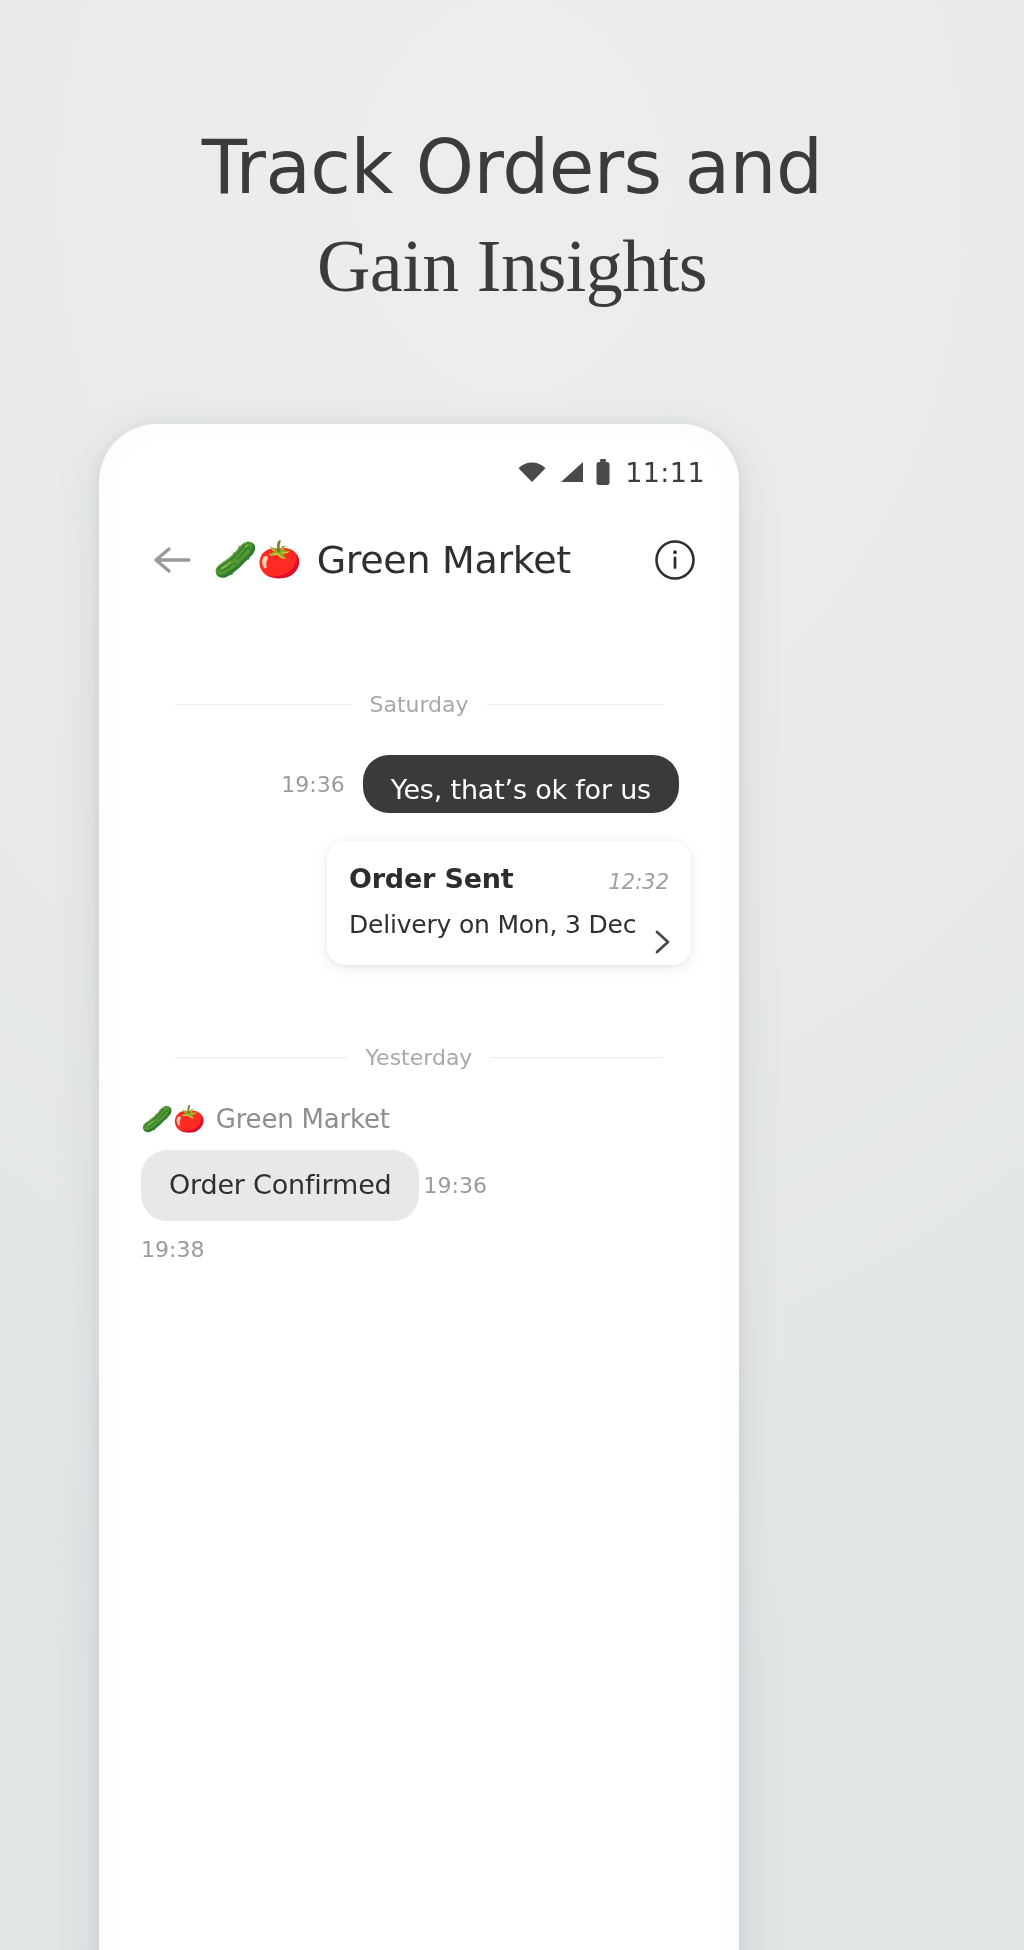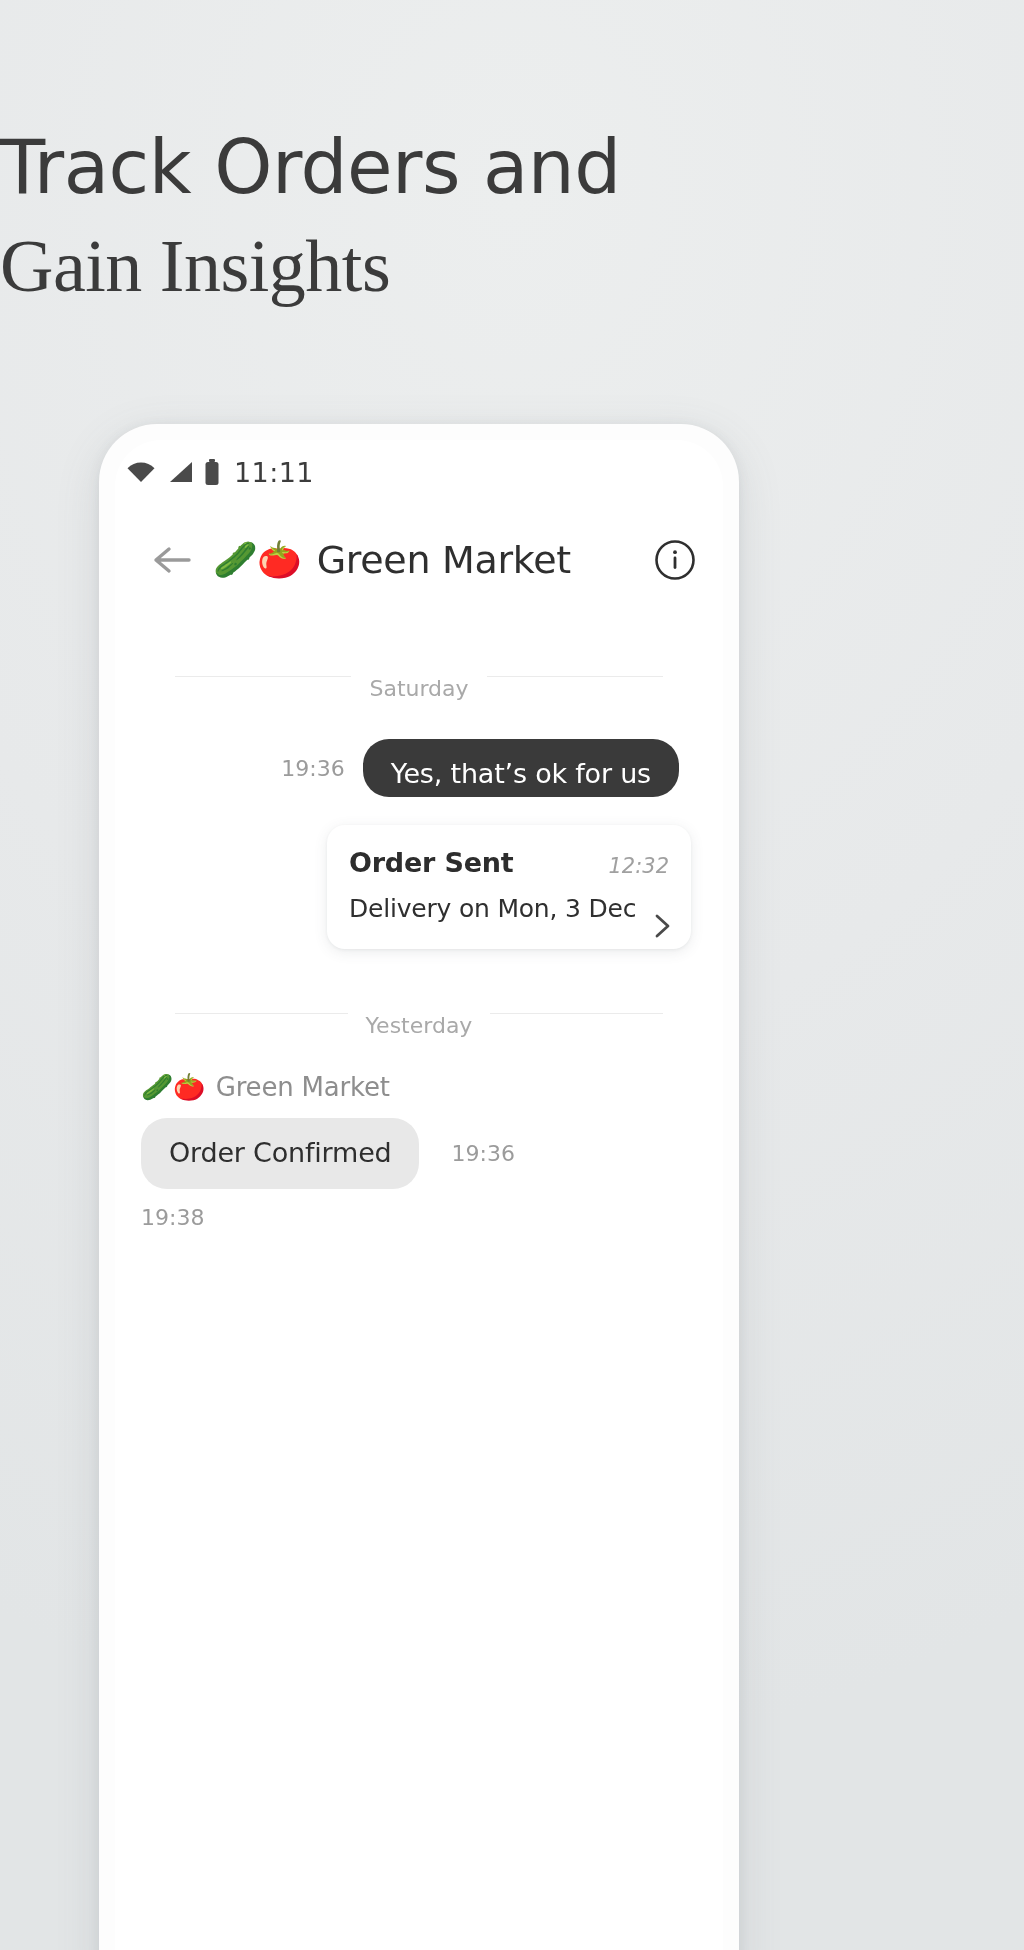--- a/index.html
+++ b/index.html
@@ -16,21 +16,21 @@
     overflow: hidden;
     position: relative;
   }
 
   
   .headline {
     position: absolute;
     top: 118px;
     left: 0;
     width: 1024px;
-    text-align: left;
+    text-align: center;
     color: #3b3b3b;
     font-size: 74px;
     line-height: 99px;
     font-weight: 500;
     letter-spacing: -0.5px;
     font-family: "DejaVu Sans", sans-serif;
   }
   .headline .l2 { display: block; font-family: Liberation Serif, serif; }
 
   
@@ -54,25 +54,26 @@
     height: 1544px;
     background: #ffffff;
     border-radius: 46px 46px 0 0;
     overflow: hidden;
   }
 
   
   .status-bar {
     position: absolute;
     top: 0;
-    left: 11px;
+    left: 4px;
     width: 608px;
     height: 64px;
     display: flex;
     align-items: center;
+    justify-content: flex-end;
     padding-right: 22px;
     gap: 11px;
   }
   .sb-wifi {
     width: 30px; height: 22px;
     position: relative;
   }
   .sb-wifi svg, .sb-signal svg, .sb-battery svg { display: block; }
   .sb-time {
     font-size: 27px;
@@ -128,23 +129,23 @@
     top: 172px;
     left: 0;
     width: 608px;
     height: 1372px;
     padding: 0 22px;
   }
 
   
   .day-divider {
     display: flex;
-    align-items: flex-start;
+    align-items: center;
     gap: 18px;
-    margin-top: 64px;
+    margin-top: 80px;
     padding: 0 38px;
   }
   .day-divider .rule {
     flex: 1 1 auto;
     height: 1px;
     background: #ebebeb;
   }
   .day-divider .day-label {
     font-size: 22px;
     color: #a9a9a9;
@@ -261,21 +262,21 @@
     letter-spacing: -0.2px;
   }
 
   
   .row-in {
     display: flex;
     align-items: center;
     justify-content: flex-start;
     margin-top: 16px;
     padding-left: 4px;
-    gap: 32px;
+    gap: 4px;
   }
   .bubble-in {
     background: #e8e8e8;
     color: #2e2e2e;
     font-size: 27px;
     font-family: "DejaVu Sans", sans-serif;
     padding: 19px 28px 21px 28px;
     border-radius: 26px;
     letter-spacing: -0.2px;
     white-space: nowrap;

